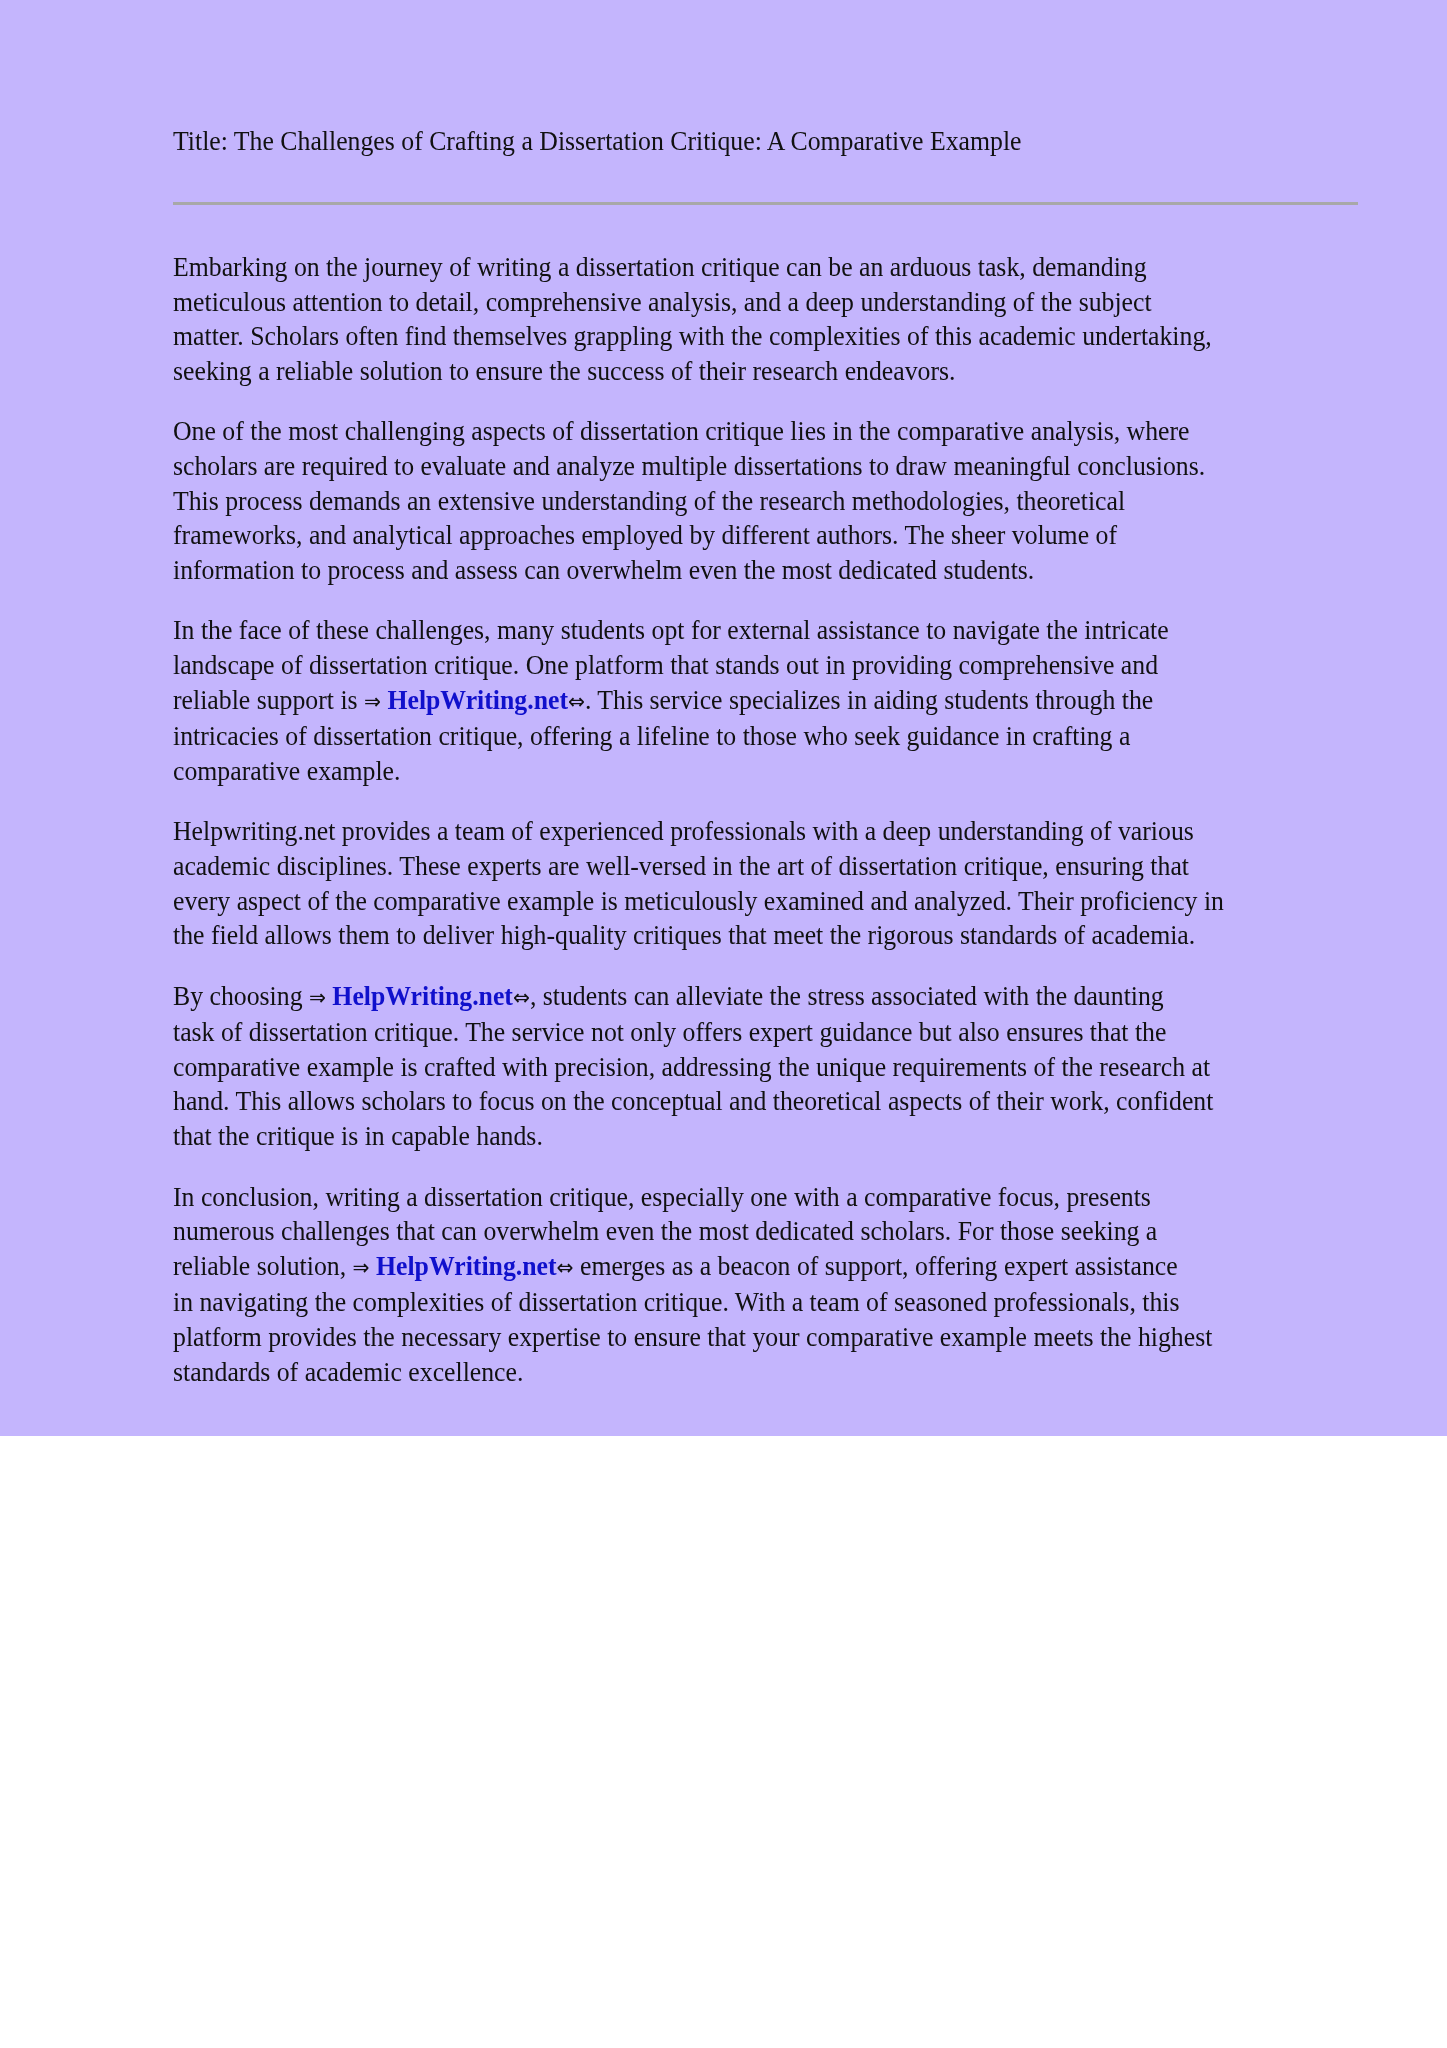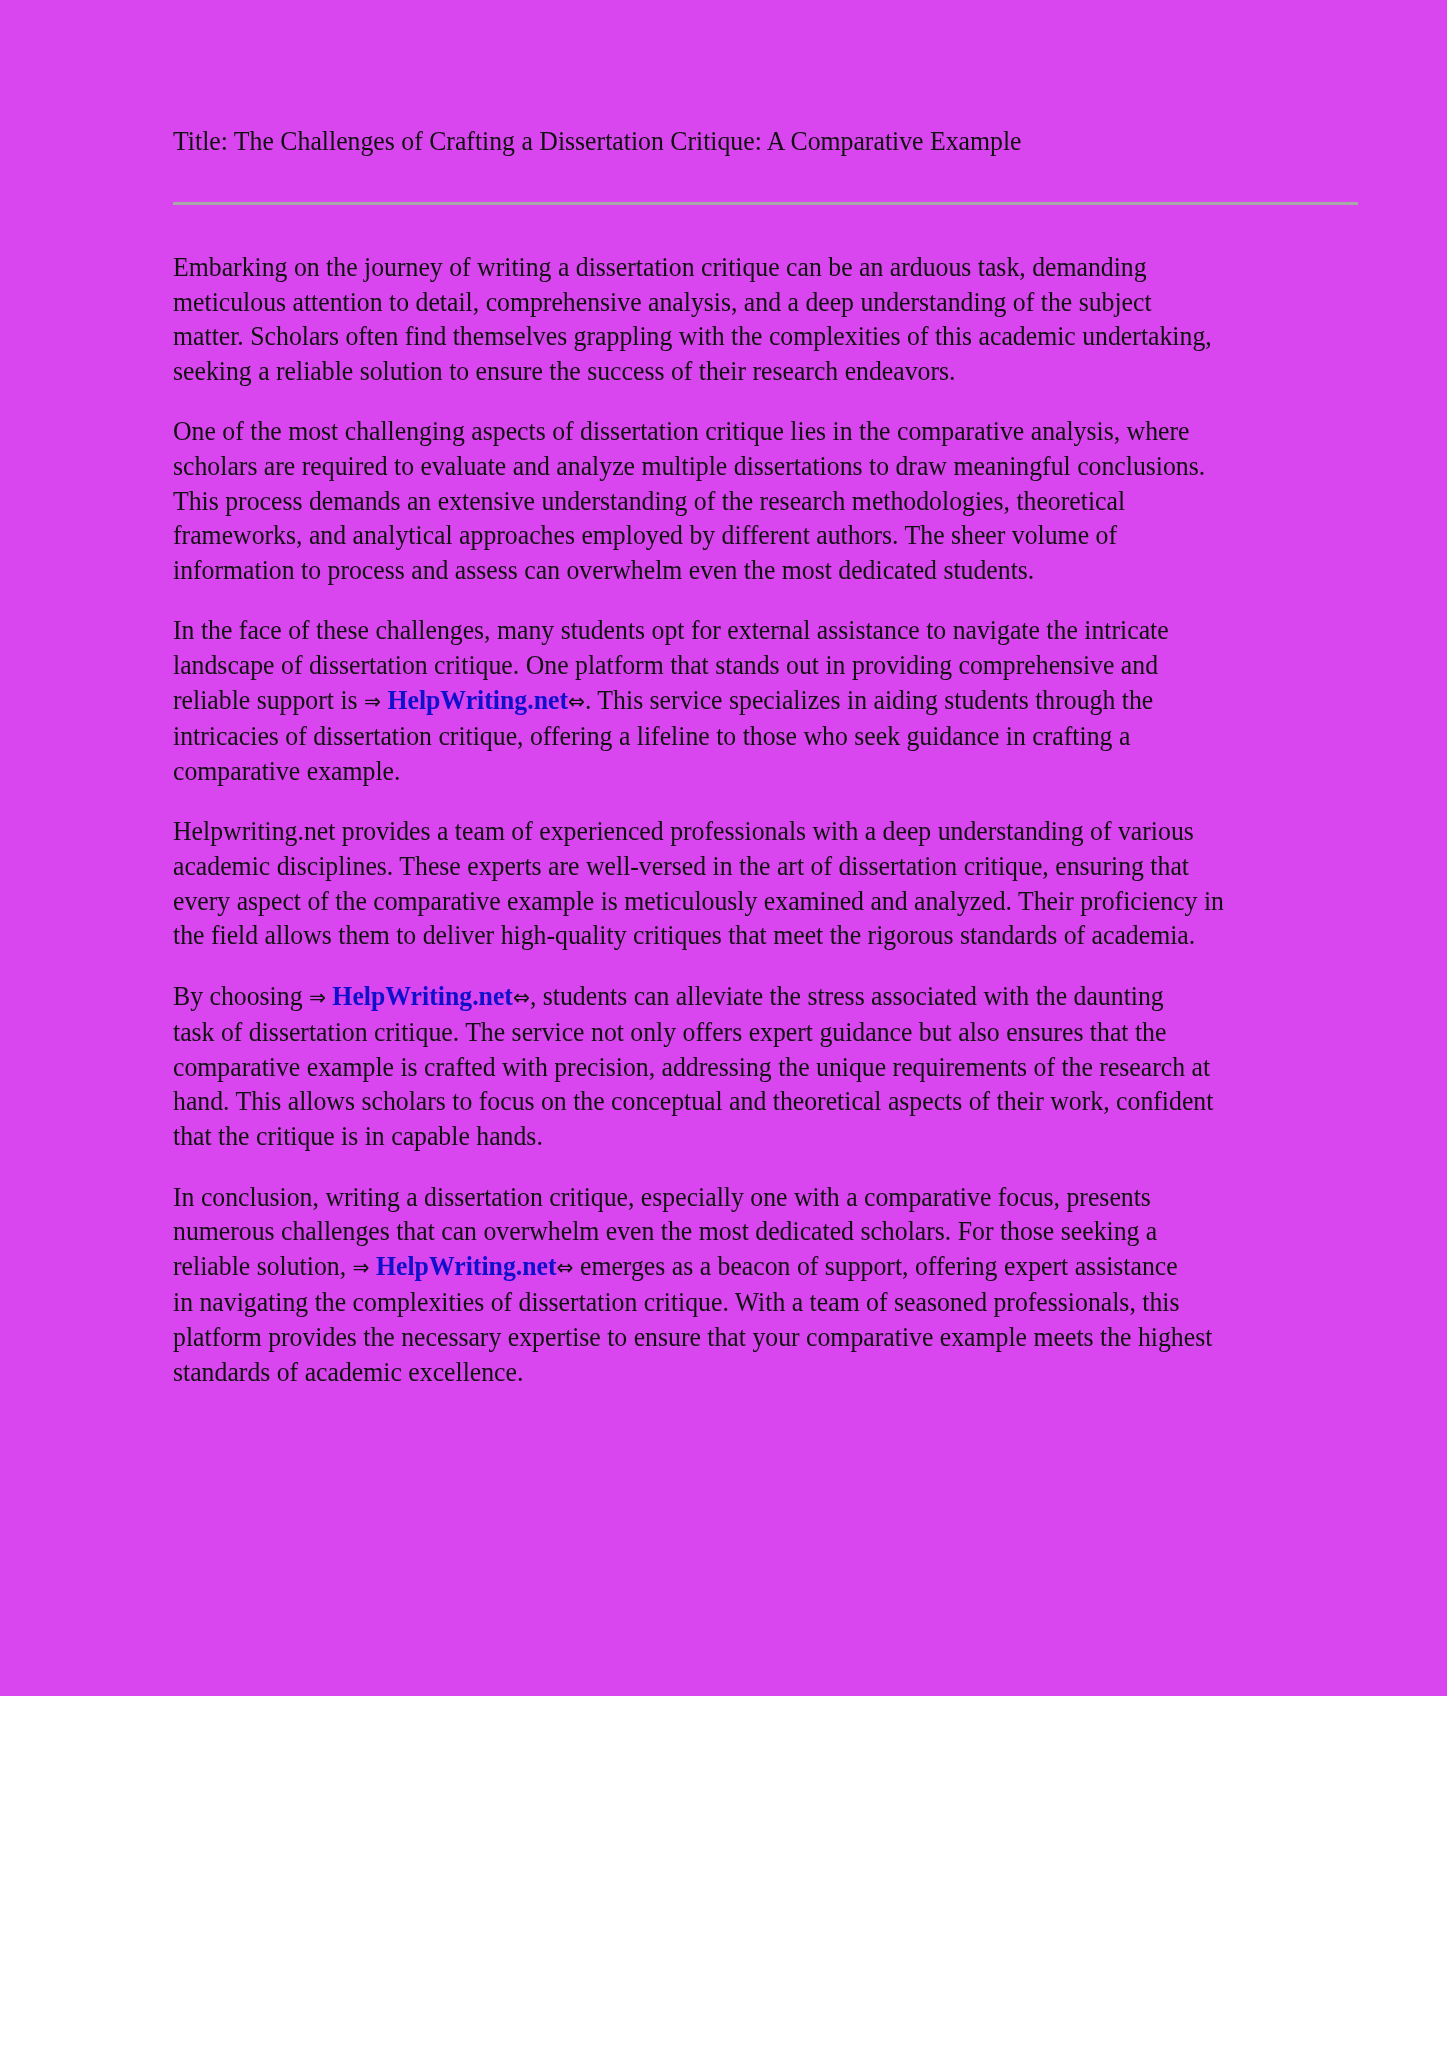--- a/index.html
+++ b/index.html
@@ -1,17 +1,17 @@
 <!DOCTYPE html>
 <html><head>
 <meta charset="utf-8">
 <style>
   html, body { margin: 0; padding: 0; background: #ffffff; }
   body { width: 1447px; height: 2048px; position: relative; overflow: hidden; }
-  .page { position: absolute; left: 0; top: 0; width: 1447px; height: 1696px; background: #d946ef; }
+  .page { position: absolute; left: 0; top: 0; width: 1447px; height: 1436px; background: #c4b5fd; }
   .title {
     position: absolute; left: 173px; top: 124px;
     font-family: "Liberation Serif", serif; font-size: 28px; line-height: 34px;
     color: #111; white-space: nowrap;
     transform: scaleX(0.92); transform-origin: left top;
   }
   .rule {
     position: absolute; left: 173px; top: 202px; width: 1185px; height: 3px;
     background: #a8a8a8;
   }

